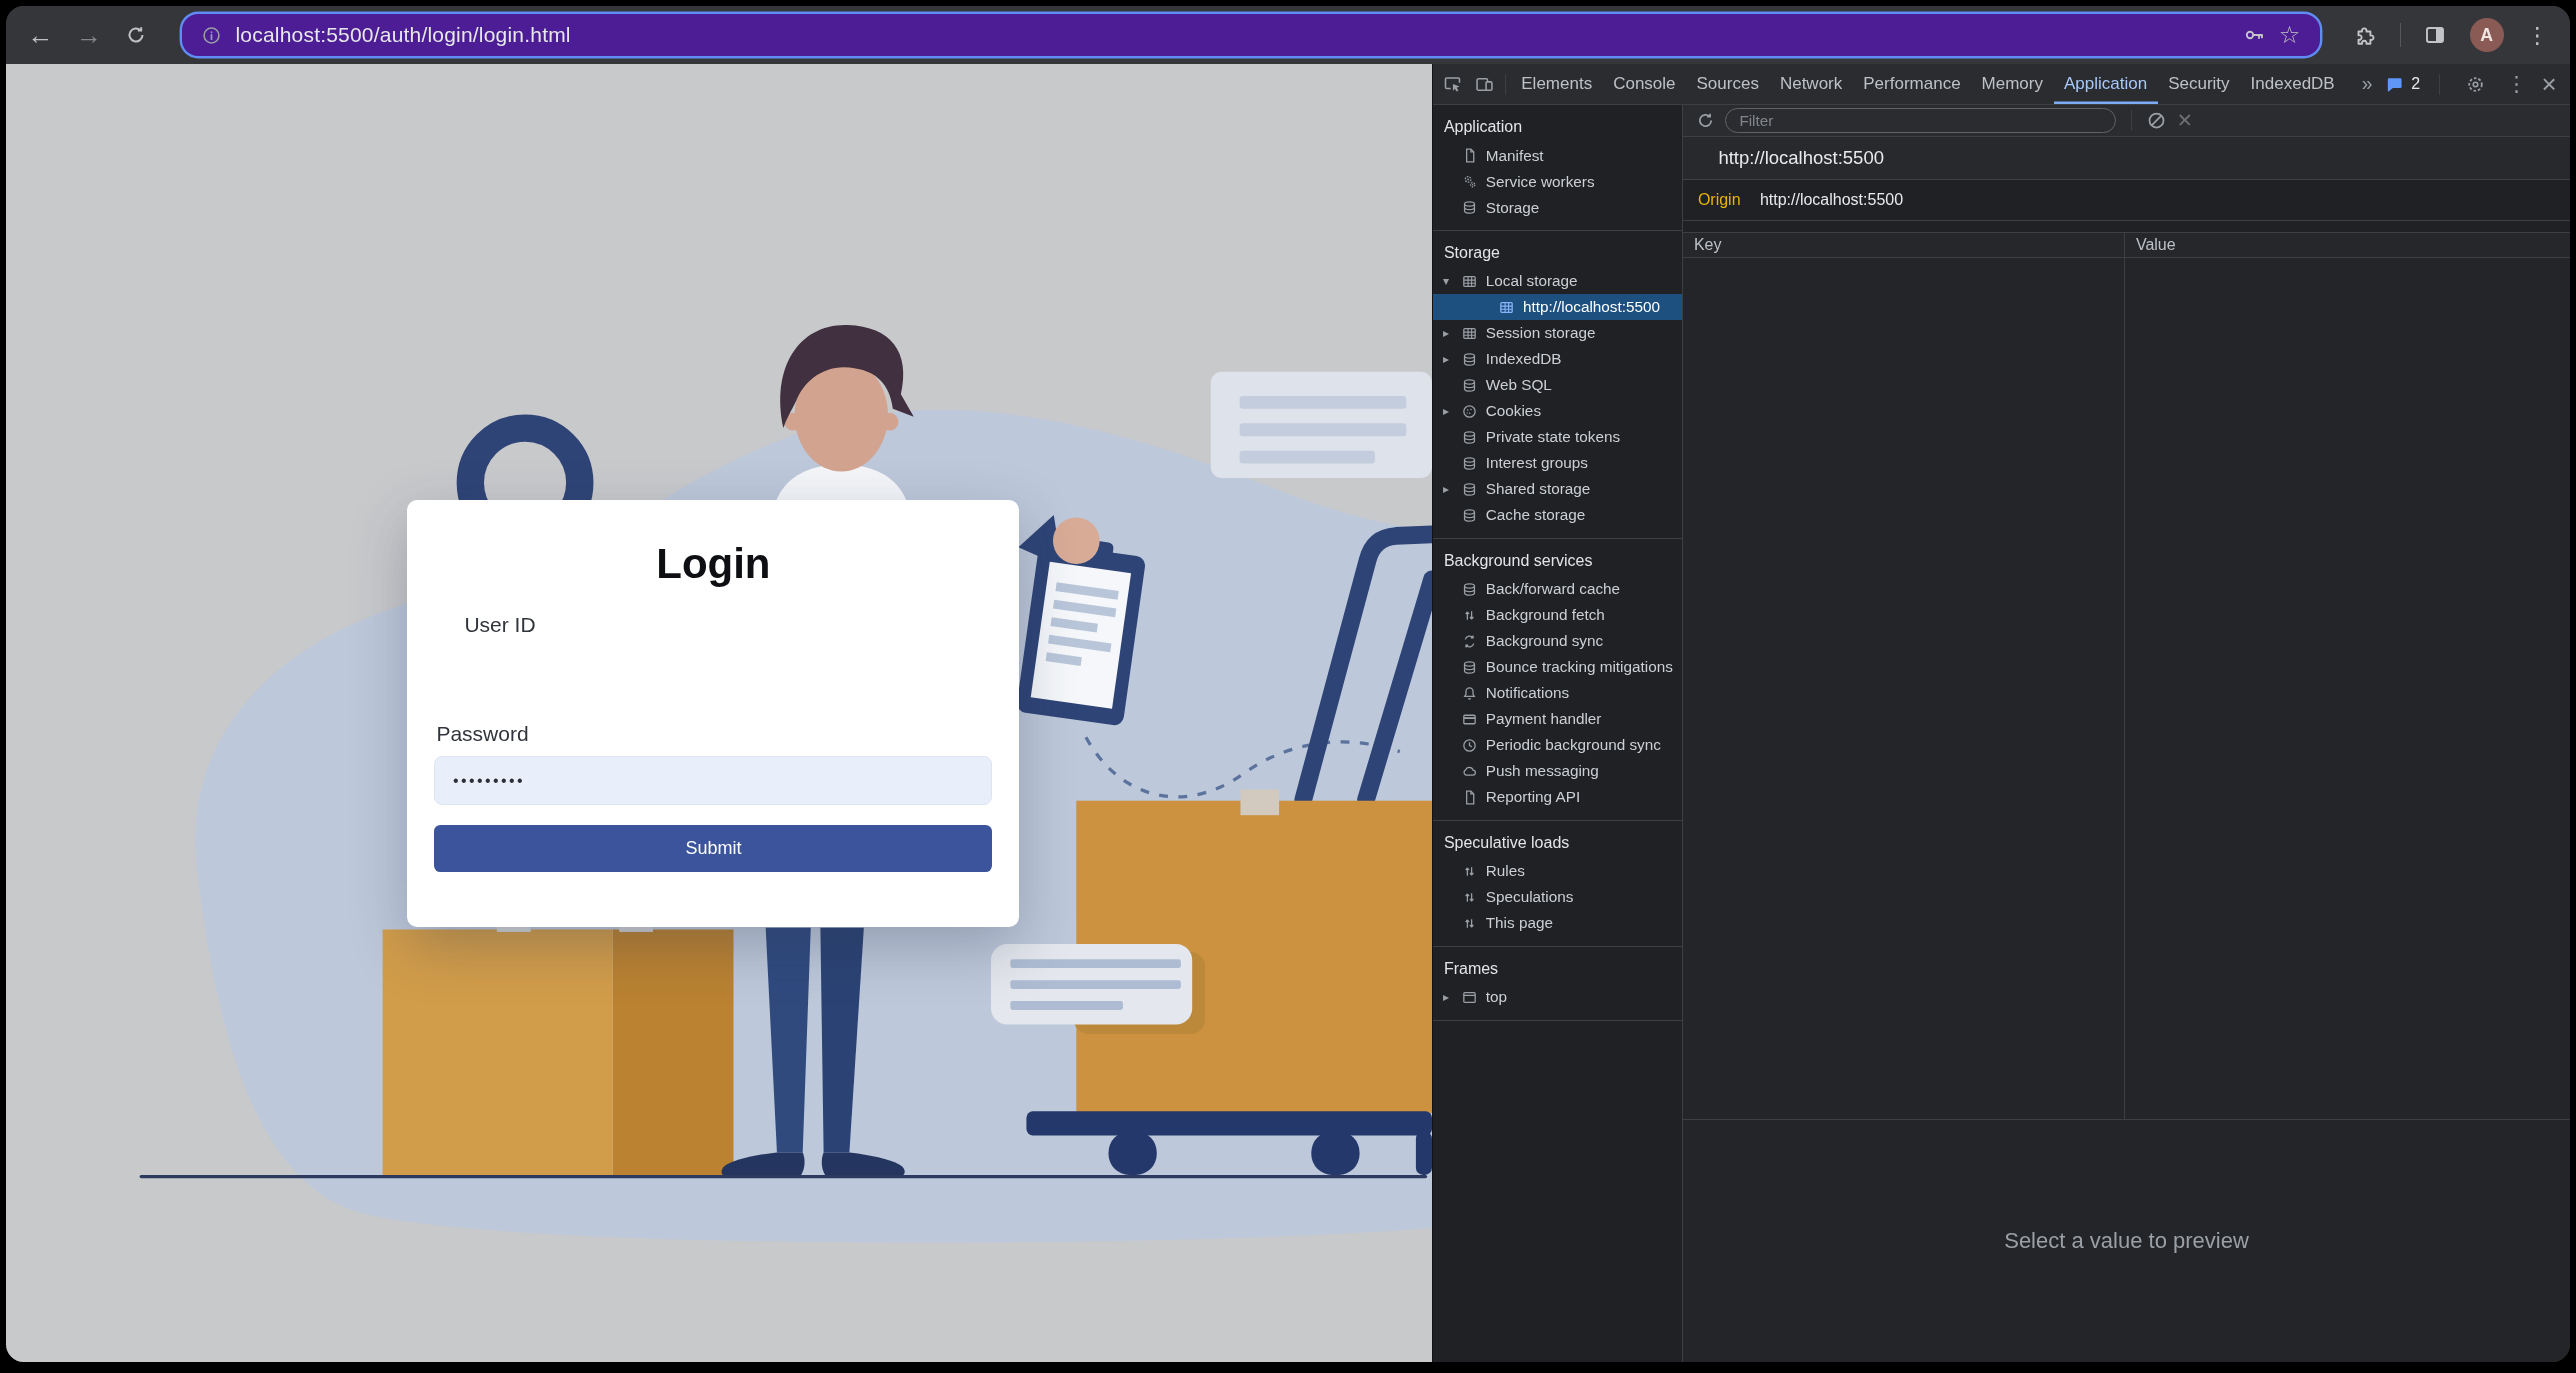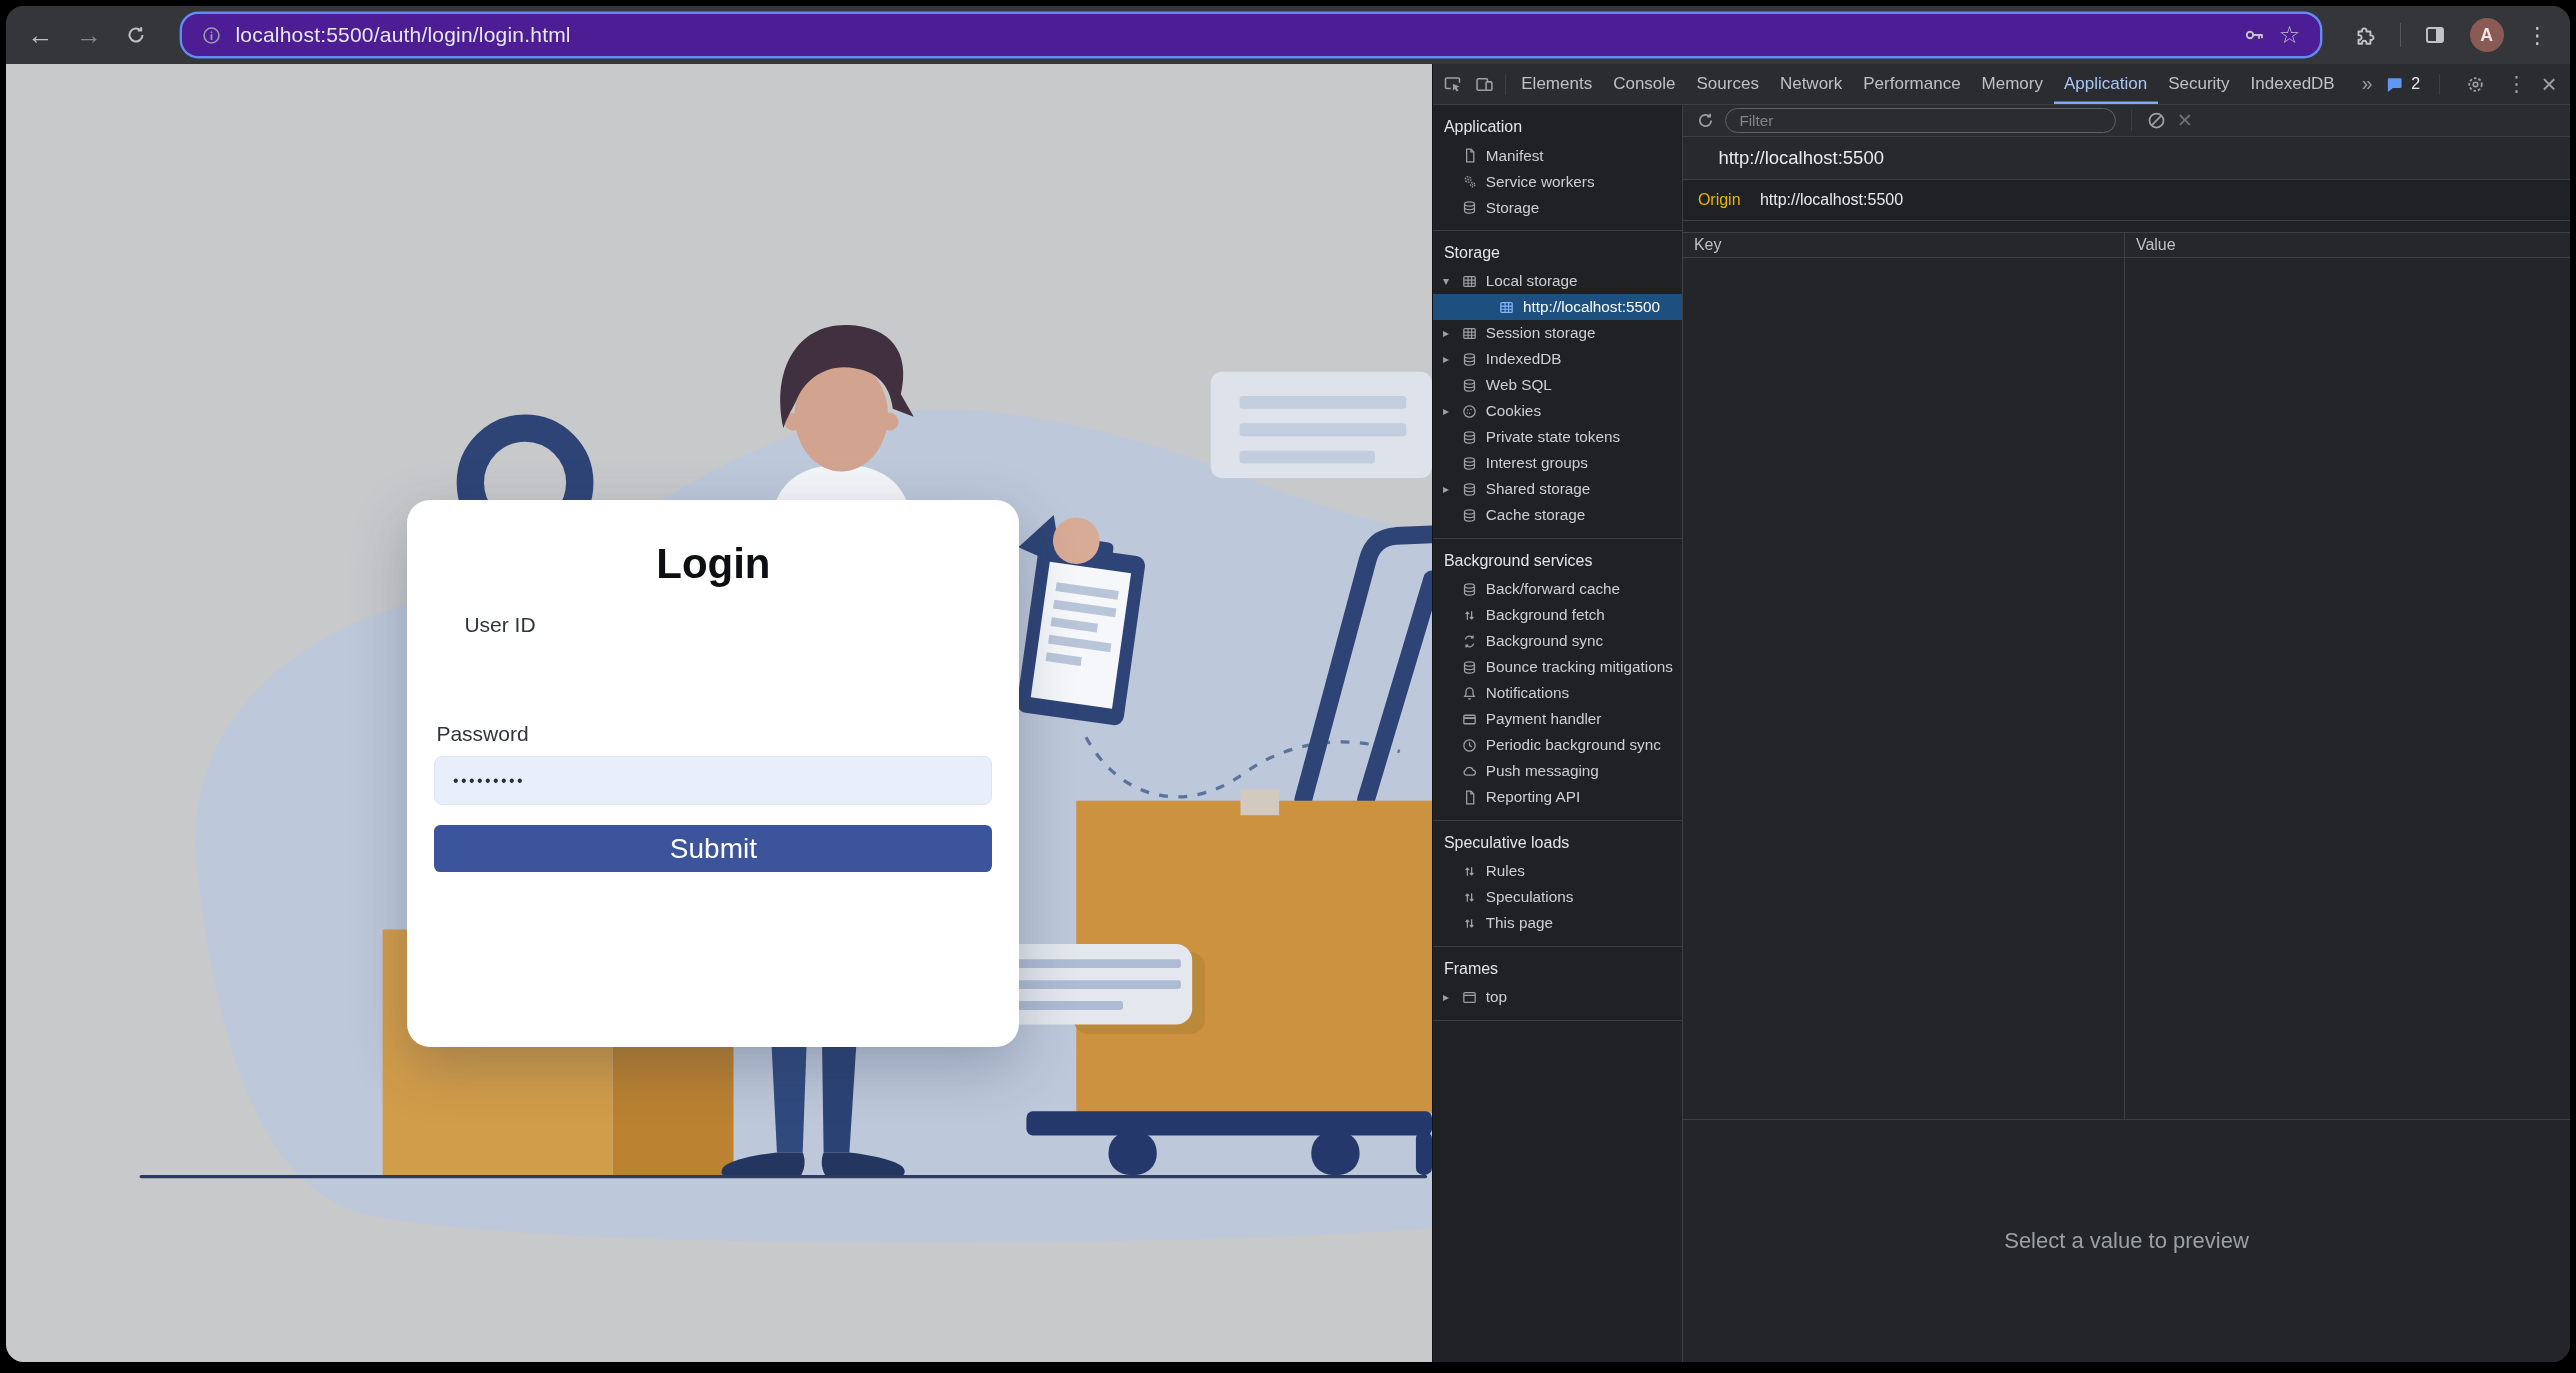--- a/index.html
+++ b/index.html
@@ -15,26 +15,26 @@
   .tbicon { color:#c2c4c7; display:flex; align-items:center; }
   .avatar { width:34px; height:34px; border-radius:50%; background:#8a5a55; color:#efe4e2; display:flex; align-items:center; justify-content:center; font-size:17.7px; font-weight:700; }
   .vline { width:0.8px; height:24px; background:#55575b; }
 
   .content { position:absolute; top:58px; left:0; right:0; bottom:0; }
 
   
   .page { position:absolute; left:0; top:0; width:1426px; height:100%; background:#c8c9cb; overflow:hidden; }
   .illus { position:absolute; left:0; top:0; }
 
-  .card { position:absolute; left:401px; top:436px; width:612px; height:547px; background:#fff; border-radius:23px; box-shadow:0 19.3px 56px rgba(40,50,80,.28); }
+  .card { position:absolute; left:401px; top:436px; width:612px; height:427px; background:#fff; border-radius:10px; box-shadow:0 19.3px 56px rgba(40,50,80,.28); }
   .card h1 { position:absolute; top:40px; left:0; right:0; text-align:center; font-size:42px; font-weight:700; color:#0e0f12; }
   .fldlabel { position:absolute; left:29px; font-size:21px; color:#30343b; }
   .fld { position:absolute; left:27px; right:27px; height:49px; background:#e9eefb; border:0.8px solid #dde5f4; border-radius:8px; padding:0 17.7px; font-size:19.3px; color:#3a3f46; font-family:"Liberation Sans", sans-serif; outline:none; }
   .fld.pw { font-size:16px; letter-spacing:2.4px; color:#2c3038; }
-  .submit { position:absolute; left:27px; right:27px; top:325px; height:47px; background:#3b549b; border:none; border-radius:6.4px; color:#fff; font-size:28px; font-family:"Liberation Sans", sans-serif; }
+  .submit { position:absolute; left:27px; right:27px; top:325px; height:47px; background:#3b549b; border:none; border-radius:6.4px; color:#fff; font-size:18px; font-family:"Liberation Sans", sans-serif; }
 
   
   .devtools { position:absolute; left:1426px; top:0; right:0; bottom:0; background:#202124; border-left:1.6px solid #121316; display:flex; flex-direction:column; color:#ccd0d4; }
   .dt-tabs { flex:0 0 40px; display:flex; align-items:stretch; background:#2b2c2f; border-bottom:0.8px solid #3c4043; padding-left:3px; }
   .dticon { width:32px; display:flex; align-items:center; justify-content:center; color:#9aa0a6; }
   .vsep { width:0.8px; height:21px; background:#3c4043; align-self:center; margin:0 4.8px; }
   #dt-tabs-list { display:flex; }
   .tab { padding:0 10.5px; font-size:17px; color:#bdc1c6; line-height:40px; white-space:nowrap; }
   .tab.active { color:#a8c7fa; box-shadow:inset 0 -2.4px 0 #7cacf8; }
   .right-cluster { margin-left:auto; display:flex; align-items:center; gap:14.5px; padding-right:13px; }

